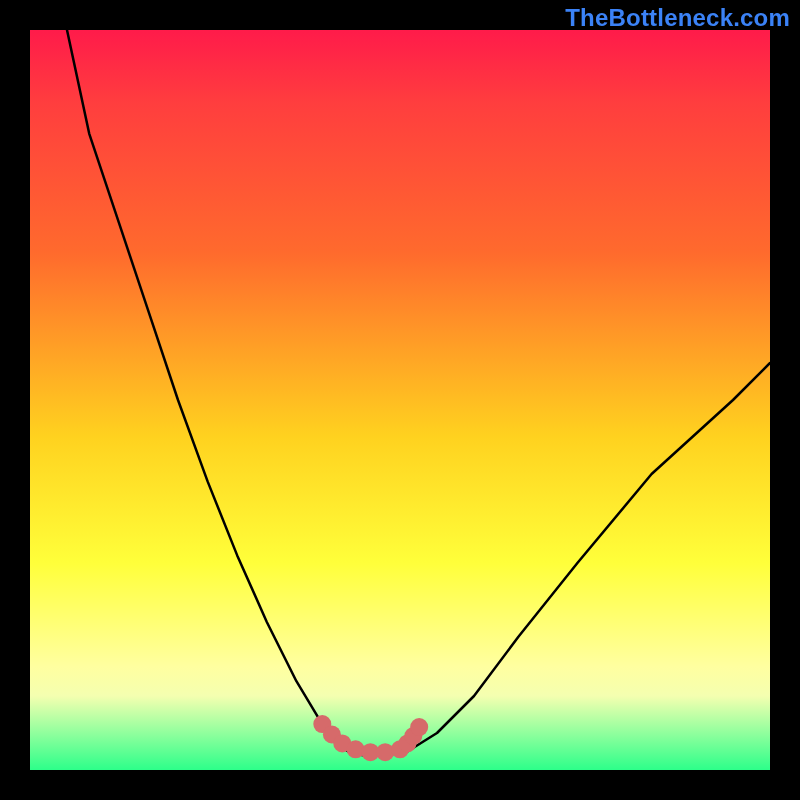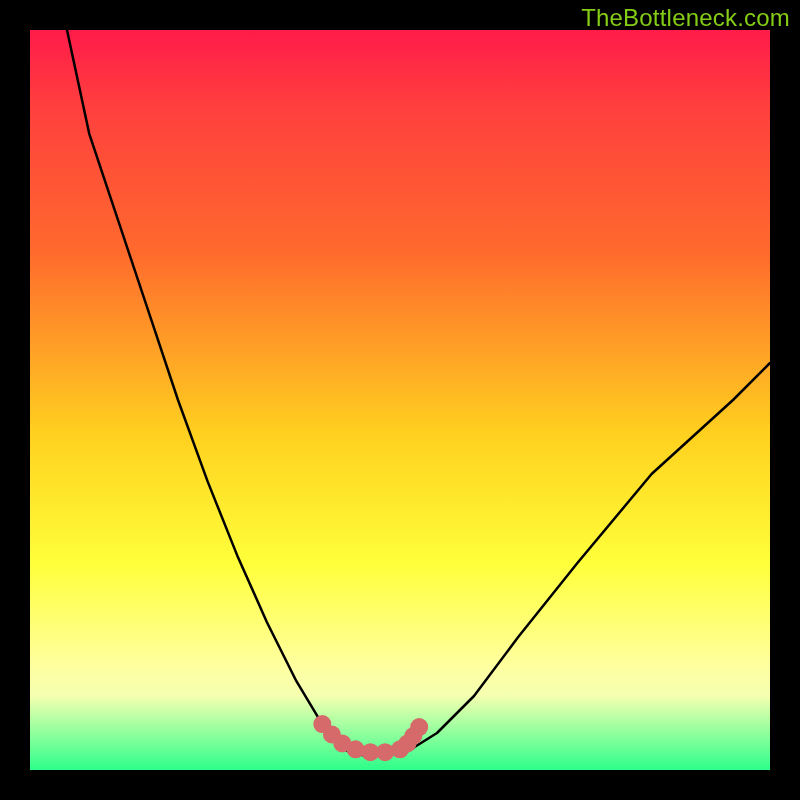--- a/index.html
+++ b/index.html
@@ -33,23 +33,23 @@
       #ffff3a 72%,
       #ffffa0 86%,
       #f4ffb0 90%,
       #2dff8a 100%
     );
   }
   .watermark {
     position: absolute;
     top: 4px;
     right: 10px;
-    color: #84cc16;
+    color: #3b82f6;
     font-size: 24px;
-    font-weight: 400;
+    font-weight: 700;
     letter-spacing: 0.2px;
   }
   svg.overlay {
     position: absolute;
     top: 0; left: 0;
     width: 740px;
     height: 740px;
   }
 </style>
 </head>

